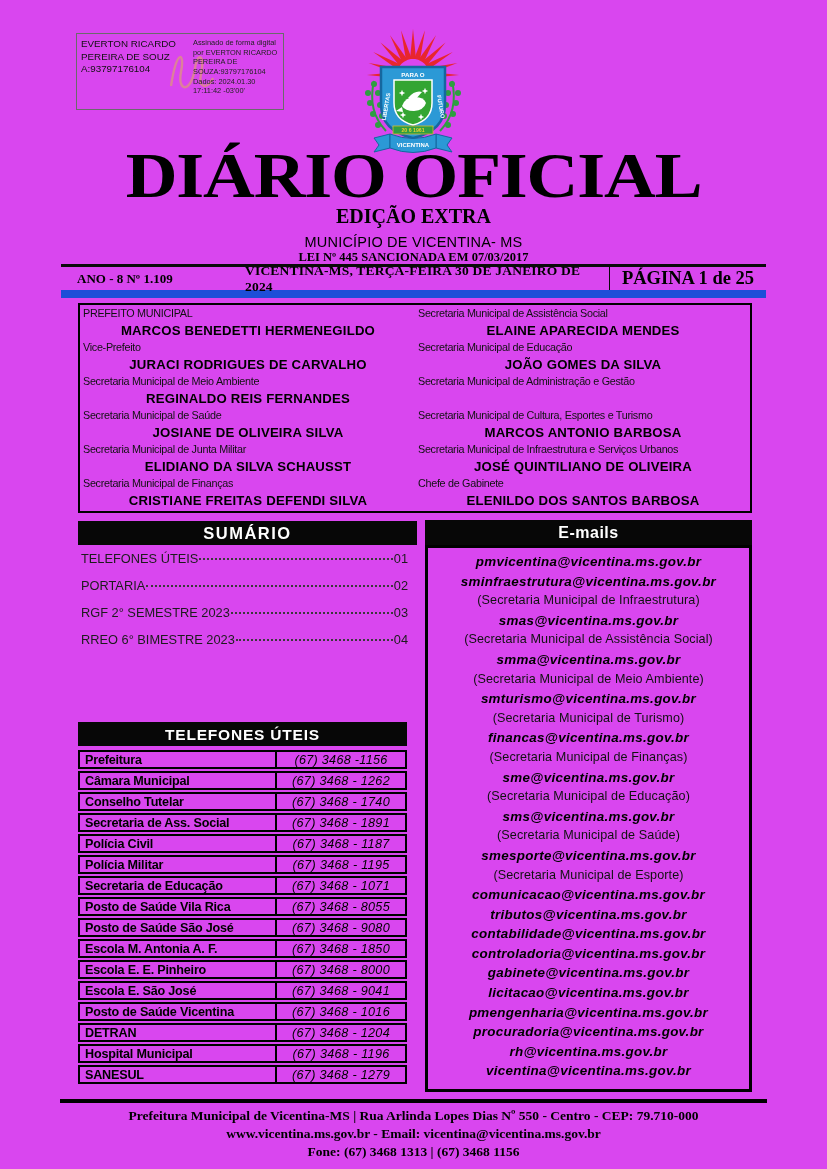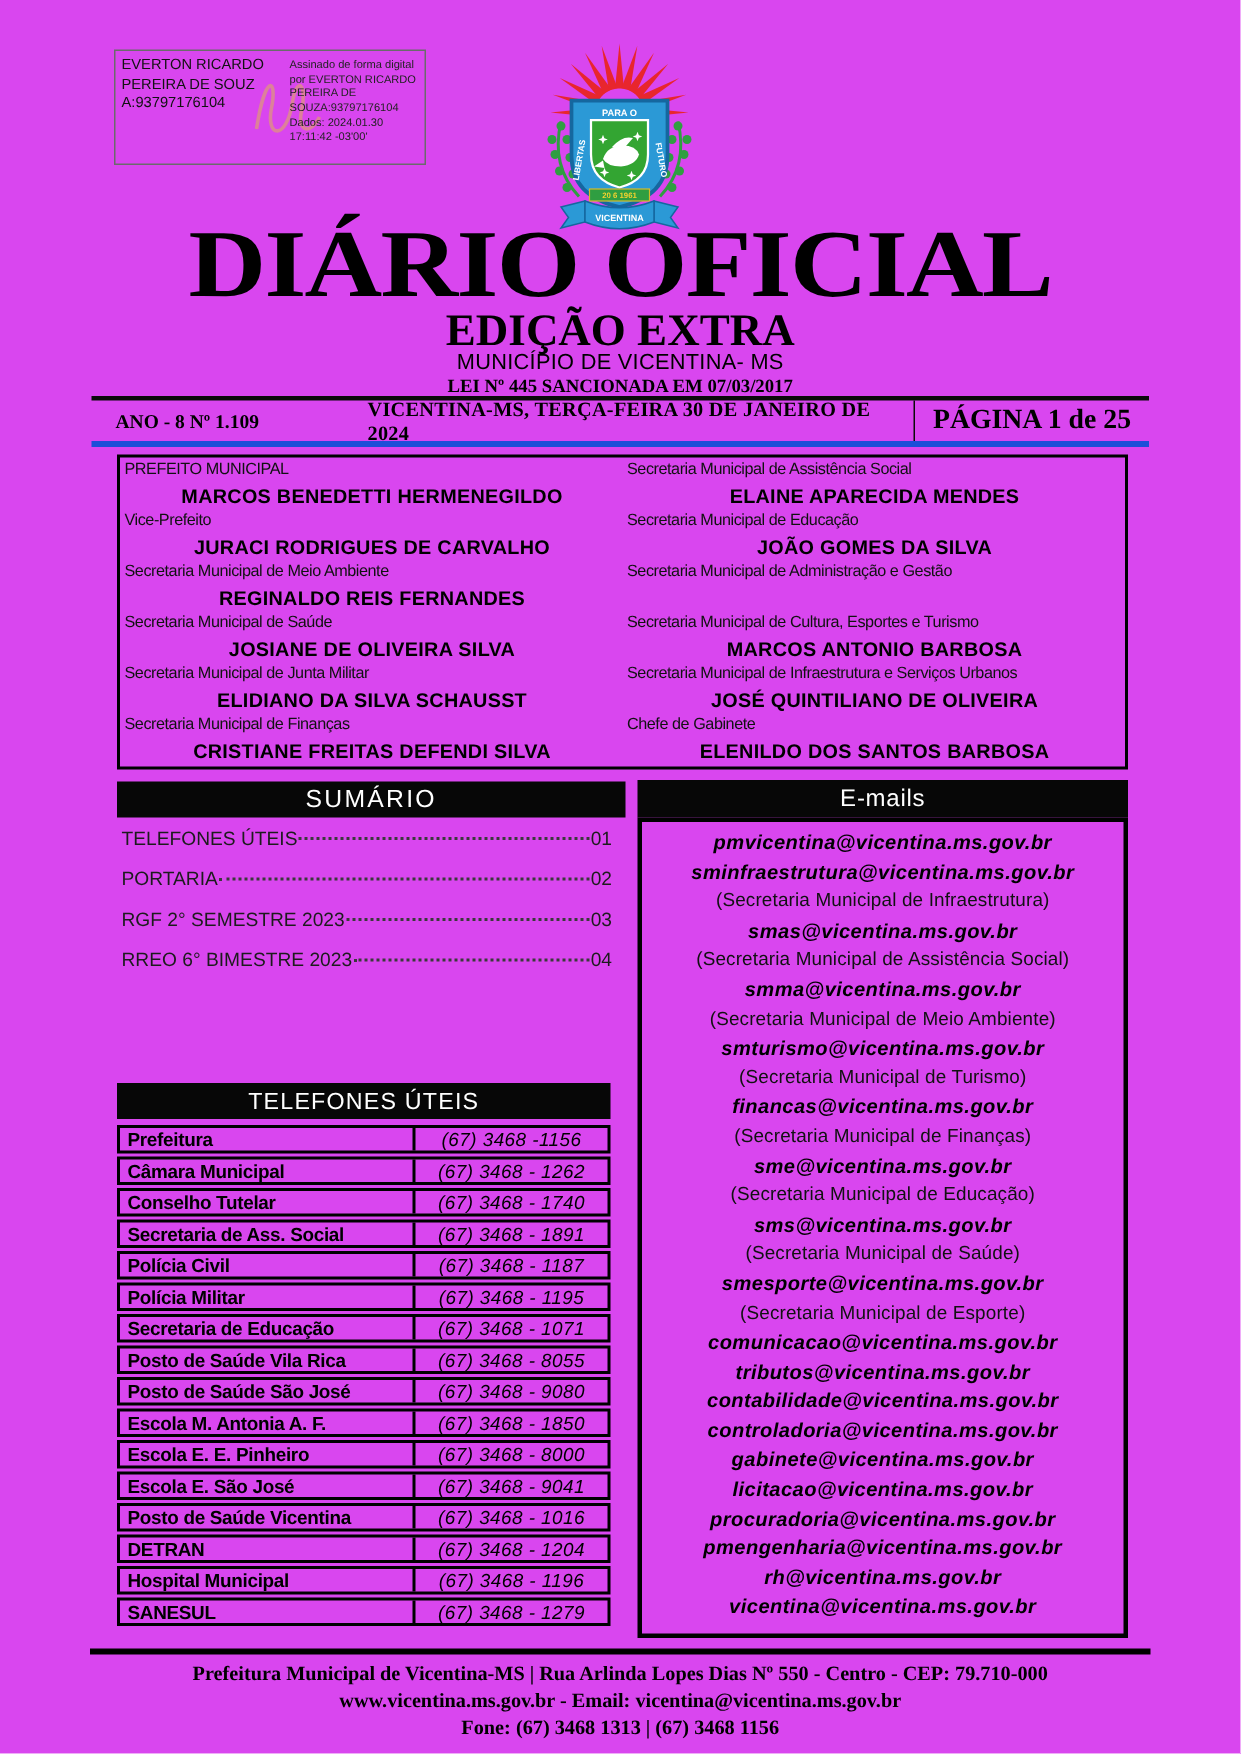--- a/index.html
+++ b/index.html
@@ -14,45 +14,45 @@
   .sig-squiggle{position:absolute;left:80px;top:4px;width:66px;height:66px;z-index:1;}
 
   
   .crest{position:absolute;left:352px;top:27px;width:122px;height:132px;}
 
   
   .m-title{position:absolute;left:0;top:144px;width:100%;text-align:center;
            font-family:"Liberation Serif",serif;font-weight:700;font-size:64px;line-height:1;
            letter-spacing:-1px;transform:scaleX(1.12);transform-origin:center;}
   .m-edition{position:absolute;left:0;top:206px;width:100%;text-align:center;
-           font-family:"Liberation Serif",serif;font-weight:700;font-size:30px;line-height:1;}
+           font-family:"Liberation Serif",serif;font-weight:700;font-size:20px;line-height:1;}
   .m-muni{position:absolute;left:0;top:235px;width:100%;text-align:center;
            font-size:14.5px;line-height:1;letter-spacing:0.2px;}
   .m-law{position:absolute;left:0;top:251px;width:100%;text-align:center;
            font-family:"Liberation Serif",serif;font-weight:600;font-size:12.5px;line-height:1;}
 
   
   .header-strip{position:absolute;left:61px;top:264px;width:705px;height:34px;box-sizing:border-box;
-           border-top:3px solid #0a0a0a;border-bottom:4px solid #1d4ed8;display:flex;align-items:stretch;
+           border-top:3px solid #0a0a0a;border-bottom:8px solid #1d4ed8;display:flex;align-items:stretch;
            font-family:"Liberation Serif",serif;}
   .hb-ano{width:168px;display:flex;align-items:center;padding-left:16px;font-weight:700;font-size:13px;}
   .hb-date{flex:1;display:flex;align-items:center;justify-content:center;font-weight:700;font-size:13.5px;letter-spacing:0.2px;}
   .hb-page{width:156px;border-left:1.5px solid #0a0a0a;display:flex;align-items:center;justify-content:center;
            font-weight:700;font-size:18.5px;}
 
   
   .officials{position:absolute;left:78px;top:303px;width:674px;height:210px;border:2px solid #000;
            box-sizing:border-box;display:flex;padding-top:2px;}
   .off-col{width:50%;padding:0 2px 0 3px;box-sizing:border-box;}
   .off-pair{height:34px;}
   .off-role{font-size:10.8px;line-height:13.5px;letter-spacing:-0.3px;color:#111;white-space:nowrap;}
   .off-name{font-size:13.2px;font-weight:700;line-height:20px;text-align:center;letter-spacing:0.2px;}
 
   
-  .bar{position:absolute;background:#070707;color:#fff;font-weight:400;text-align:center;}
+  .bar{position:absolute;background:#070707;color:#fff;font-weight:700;text-align:center;}
   .sum-header{left:78px;top:521px;width:339px;height:24px;font-size:16.5px;line-height:24px;letter-spacing:1.5px;}
   .ph-header{left:78px;top:722px;width:329px;height:24px;font-size:15.5px;line-height:25px;letter-spacing:0.8px;}
   .em-header{left:425px;top:520px;width:327px;height:25px;font-size:16px;line-height:25px;letter-spacing:0.5px;}
 
   
   .sum-list{position:absolute;left:81px;top:551px;width:327px;}
   .sum-item{display:flex;align-items:baseline;height:27px;font-size:12.8px;color:#1c1c1c;}
   .sum-leader{flex:1;border-bottom:2px dotted #3a3a3a;margin:0 1px;transform:translateY(-3px);}
 
   
@@ -384,23 +384,23 @@
       <div class="email-line email">tributos@vicentina.ms.gov.br</div>
 
       <div class="email-line email">contabilidade@vicentina.ms.gov.br</div>
 
       <div class="email-line email">controladoria@vicentina.ms.gov.br</div>
 
       <div class="email-line email">gabinete@vicentina.ms.gov.br</div>
 
       <div class="email-line email">licitacao@vicentina.ms.gov.br</div>
 
+      <div class="email-line email">pmengenharia@vicentina.ms.gov.br</div>
+
       <div class="email-line email">procuradoria@vicentina.ms.gov.br</div>
-
-      <div class="email-line email">pmengenharia@vicentina.ms.gov.br</div>
 
       <div class="email-line email">rh@vicentina.ms.gov.br</div>
 
       <div class="email-line email">vicentina@vicentina.ms.gov.br</div>
     </div>
 
   <div class="footer-rule"></div>
   <div class="footer">
     <div>Prefeitura Municipal de Vicentina-MS | Rua Arlinda Lopes Dias Nº 550 - Centro - CEP: 79.710-000</div>
     <div>www.vicentina.ms.gov.br - Email: vicentina@vicentina.ms.gov.br</div>

